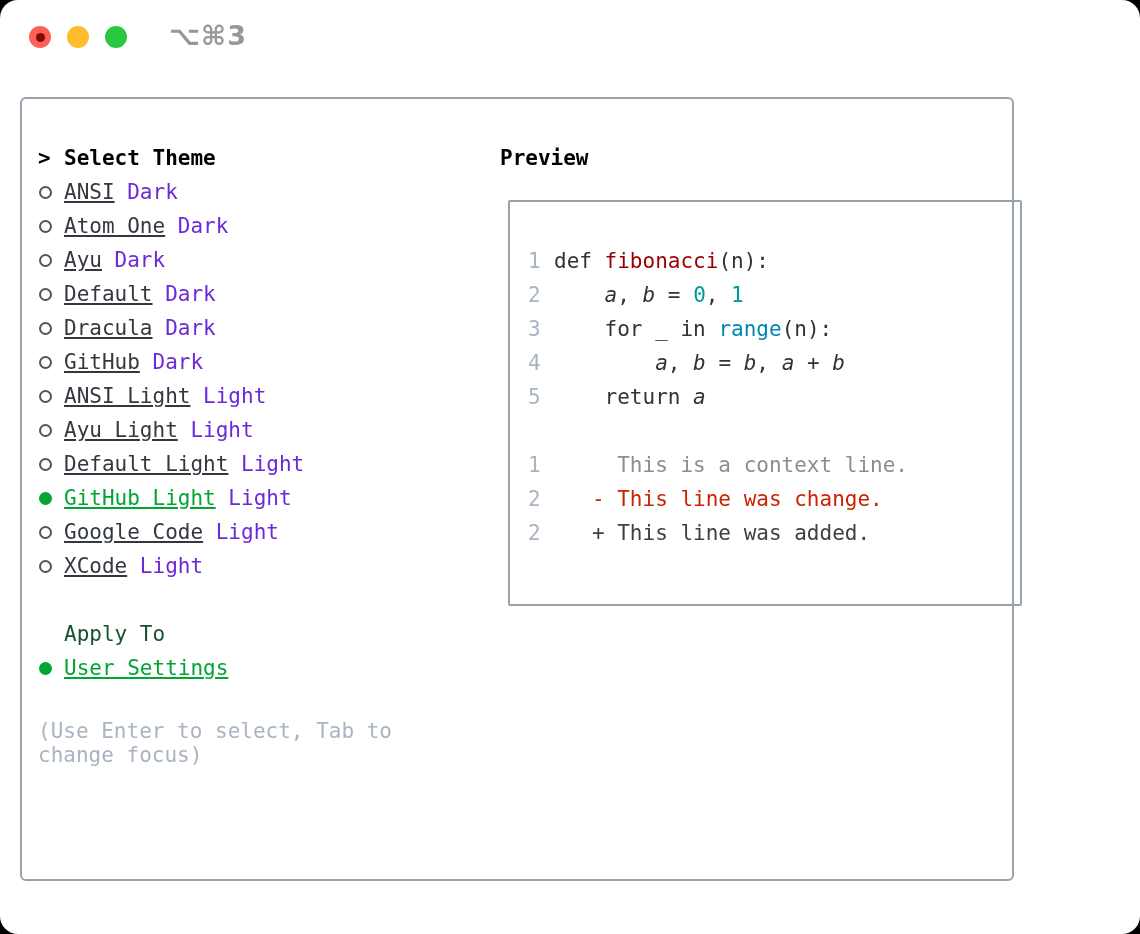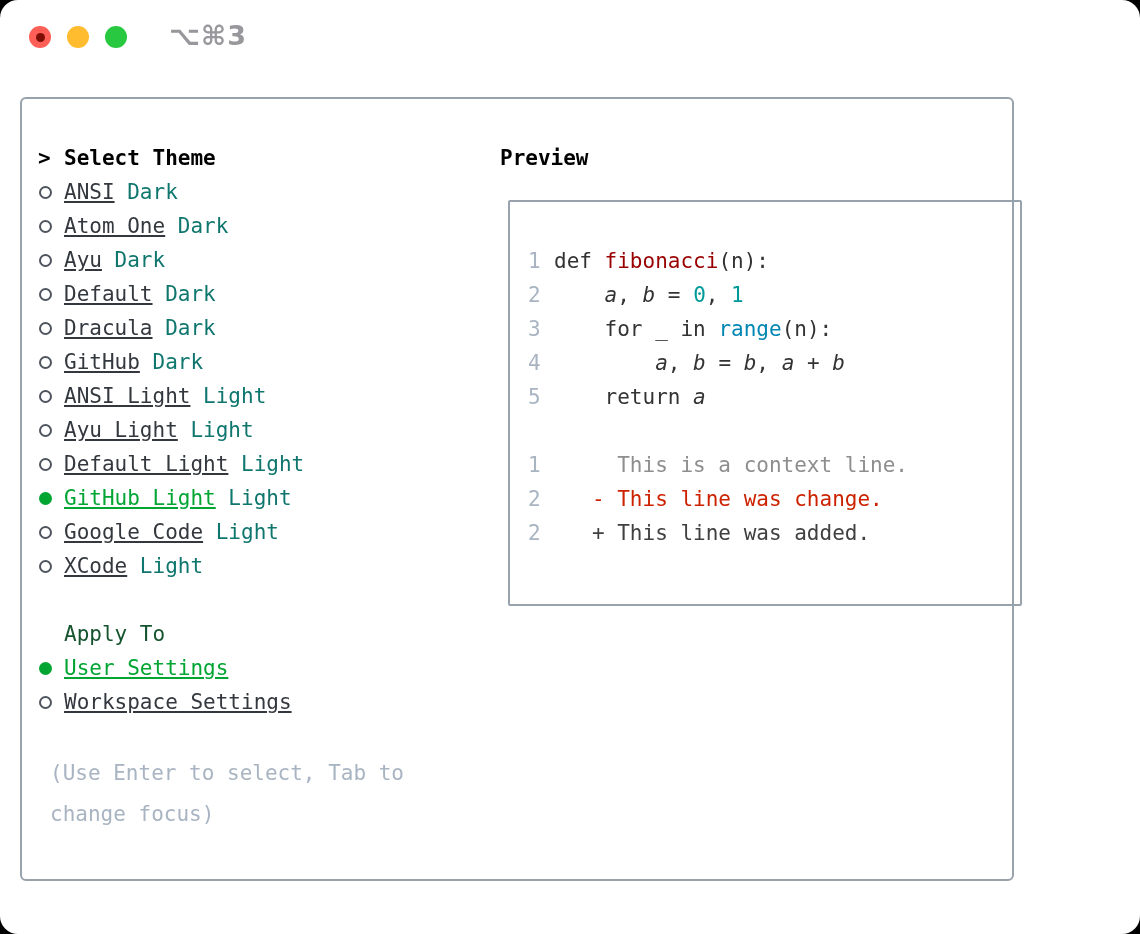--- a/index.html
+++ b/index.html
@@ -26,23 +26,23 @@
   .row{display:flex;white-space:pre;}
   .marker{display:inline-flex;width:26px;height:34px;align-items:center;flex:none;}
   .chev{font-weight:bold;color:#000;}
   .dot{width:13px;height:13px;border-radius:50%;box-sizing:border-box;margin-left:1px;}
   .dot-off{border:2px solid #4e555f;background:transparent;}
   .dot-on{background:#00a532;border:none;}
   .hdr{font-weight:bold;color:#000;}
   .hdr2{color:#14532d;}
   .t-name{color:#33383e;text-decoration:underline;}
   .t-name.sel{color:#00a532;}
-  .t-variant{color:#0f766e;}
+  .t-variant{color:#6d28d9;}
   .spacer{height:34px;}
-  .hint{width:430px;color:#a9b4c2;font-size:21px;line-height:41px;margin-left:12px;}
+  .hint{width:430px;color:#a9b4c2;font-size:21px;line-height:24px;}
 
   
   .prev-hdr{position:absolute;left:478px;top:42px;font-size:21px;line-height:34px;font-weight:bold;color:#000;}
   .prev-box{position:absolute;left:486px;top:101px;width:514px;height:406px;box-sizing:border-box;
             border:2px solid #98a2ac;border-radius:2px;padding:42px 0 0 18px;
             font-size:21px;line-height:34px;overflow:hidden;}
   .cl{white-space:pre;}
   .ln{display:inline-block;width:26px;color:#a9b4c2;}
   .blankline{height:34px;}
   .tk-plain,.tk-keyword{color:#333333;}
@@ -96,21 +96,20 @@
 
         <div class="spacer"></div>
 
         <div class="row">
           <span class="marker"></span>
           <span class="hdr2">Apply To</span>
         </div>
 
         <div id="apply-list">
             <div class="row"><span class="marker"><span class="dot dot-on"></span></span><span class="t-name sel">User Settings</span></div>
-            <div class="row"><span class="marker"><span class="dot dot-off"></span></span><span class="t-name">Workspace Settings</span></div>
           </div>
 
         <div class="spacer"></div>
 
         <div class="hint">(Use Enter to select, Tab to change focus)</div>
       </div>
 
       <div class="prev-hdr">Preview</div>
 
       <div class="prev-box">

